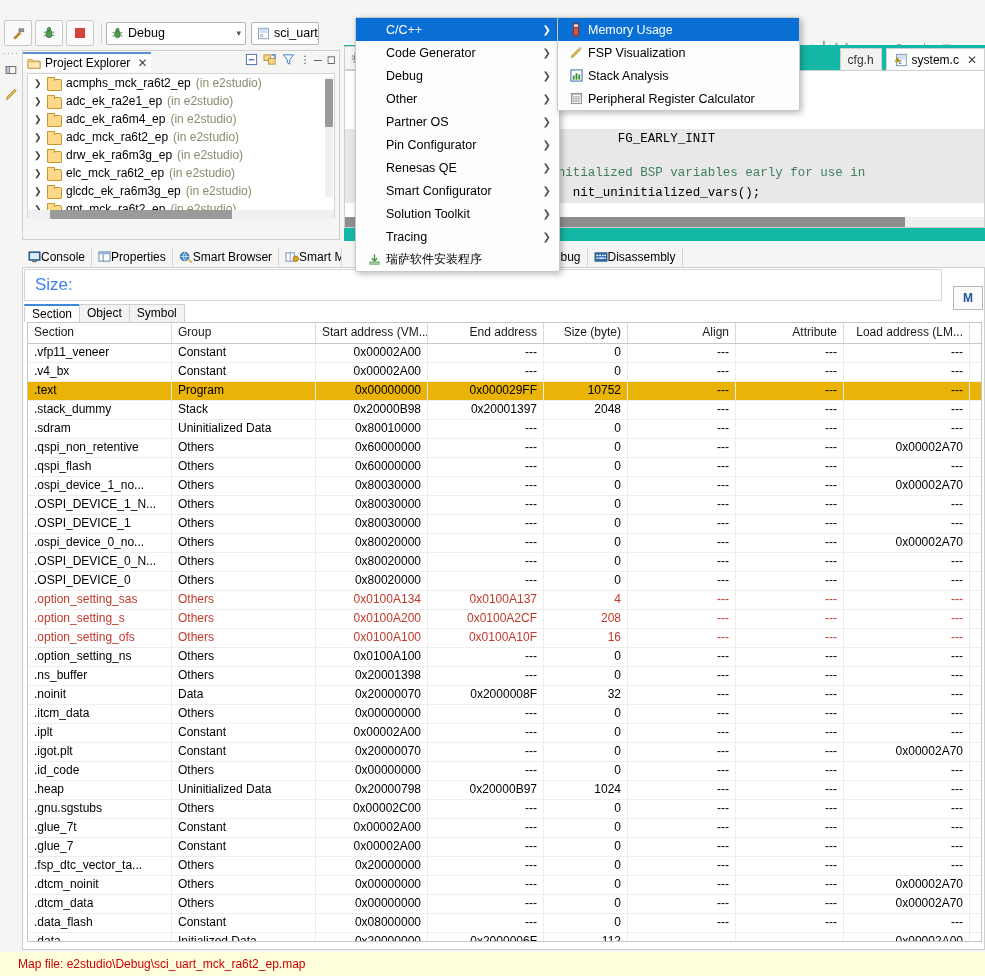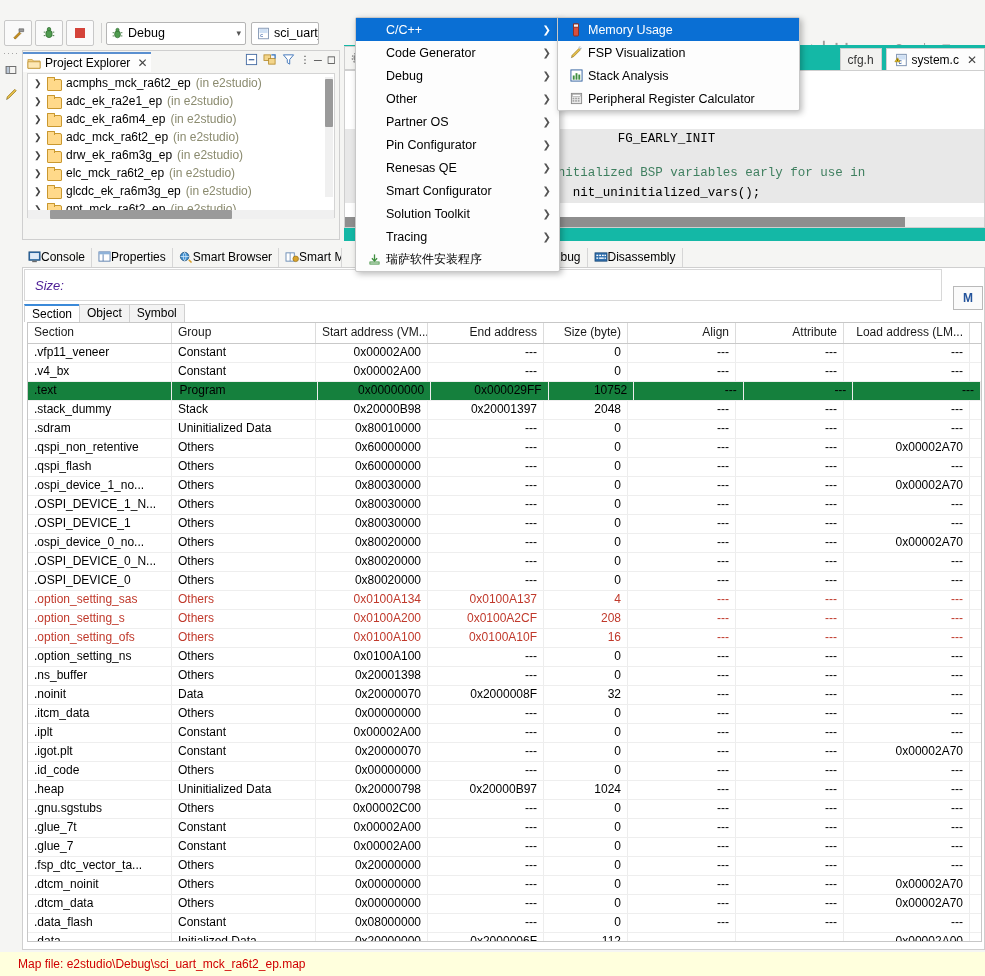--- a/index.html
+++ b/index.html
@@ -82,36 +82,36 @@
 
   
   .bv{position:absolute;left:22px;top:247px;width:963px;height:705px;background:#f5f5f3;}
   .bv-tabs{position:absolute;left:0;top:0;height:20px;display:flex;align-items:center;}
   .bv-tab{display:flex;align-items:center;padding:1px 6px;font-size:12px;height:19px;
           box-sizing:border-box;border-right:1px solid #d6d6d6;white-space:nowrap;}
   .bv-panel{position:absolute;left:0;top:20px;width:963px;height:683px;background:#fff;
             border:1px solid #cfcfcf;box-sizing:border-box;}
   .size-bar{position:absolute;left:1px;top:1px;width:918px;height:32px;background:#fff;
             border:1px solid #d8d8d8;box-sizing:border-box;display:flex;align-items:center;padding-left:10px;}
-  .size-bar .szlbl{font-size:13px;color:#4c1d95;font-style:italic;}
+  .size-bar .szlbl{font-size:17px;color:#3b82f6;}
   .mbox{position:absolute;right:1px;top:18px;width:30px;height:24px;border:1px solid #b9b9b9;
         background:#fafafa;display:flex;align-items:center;justify-content:center;box-sizing:border-box;}
   .sub-tabs{position:absolute;left:1px;top:35px;height:19px;display:flex;align-items:flex-end;}
   .sub-tab{font-size:12px;padding:1px 7px;height:18px;box-sizing:border-box;border:1px solid #d0d0d0;
            border-bottom:none;background:#f3f3f3;margin-right:-1px;}
   .sub-tab.sel{background:#fff;border-top:2px solid #3b8ad9;}
 
   
   .tbl{position:absolute;left:4px;top:54px;width:955px;height:620px;background:#fff;
        border:1px solid #c7c7c7;box-sizing:border-box;overflow:hidden;}
   .thead{display:flex;height:20px;background:#fff;border-bottom:1px solid #c9c9c9;}
   .th{font-size:12px;color:#1a1a1a;padding:2px 6px 0 6px;box-sizing:border-box;
       border-right:1px solid #dcdcdc;white-space:nowrap;overflow:hidden;}
   .tr{display:flex;height:18px;border-bottom:1px solid #eeeeee;}
-  .tr.sel{background:#15803d;justify-content:space-between;}
+  .tr.sel{background:#eab308;}
   .td{font-size:12px;padding:1px 6px 0 6px;box-sizing:border-box;border-right:1px solid #ededed;
       white-space:nowrap;overflow:hidden;}
   .red{color:#c0392b;}
   .c0{width:144px;}
   .c1{width:144px;}
   .c2{width:112px;text-align:right;}
   .c3{width:116px;text-align:right;}
   .c4{width:84px;text-align:right;}
   .c5{width:108px;text-align:right;}
   .c6{width:108px;text-align:right;}

